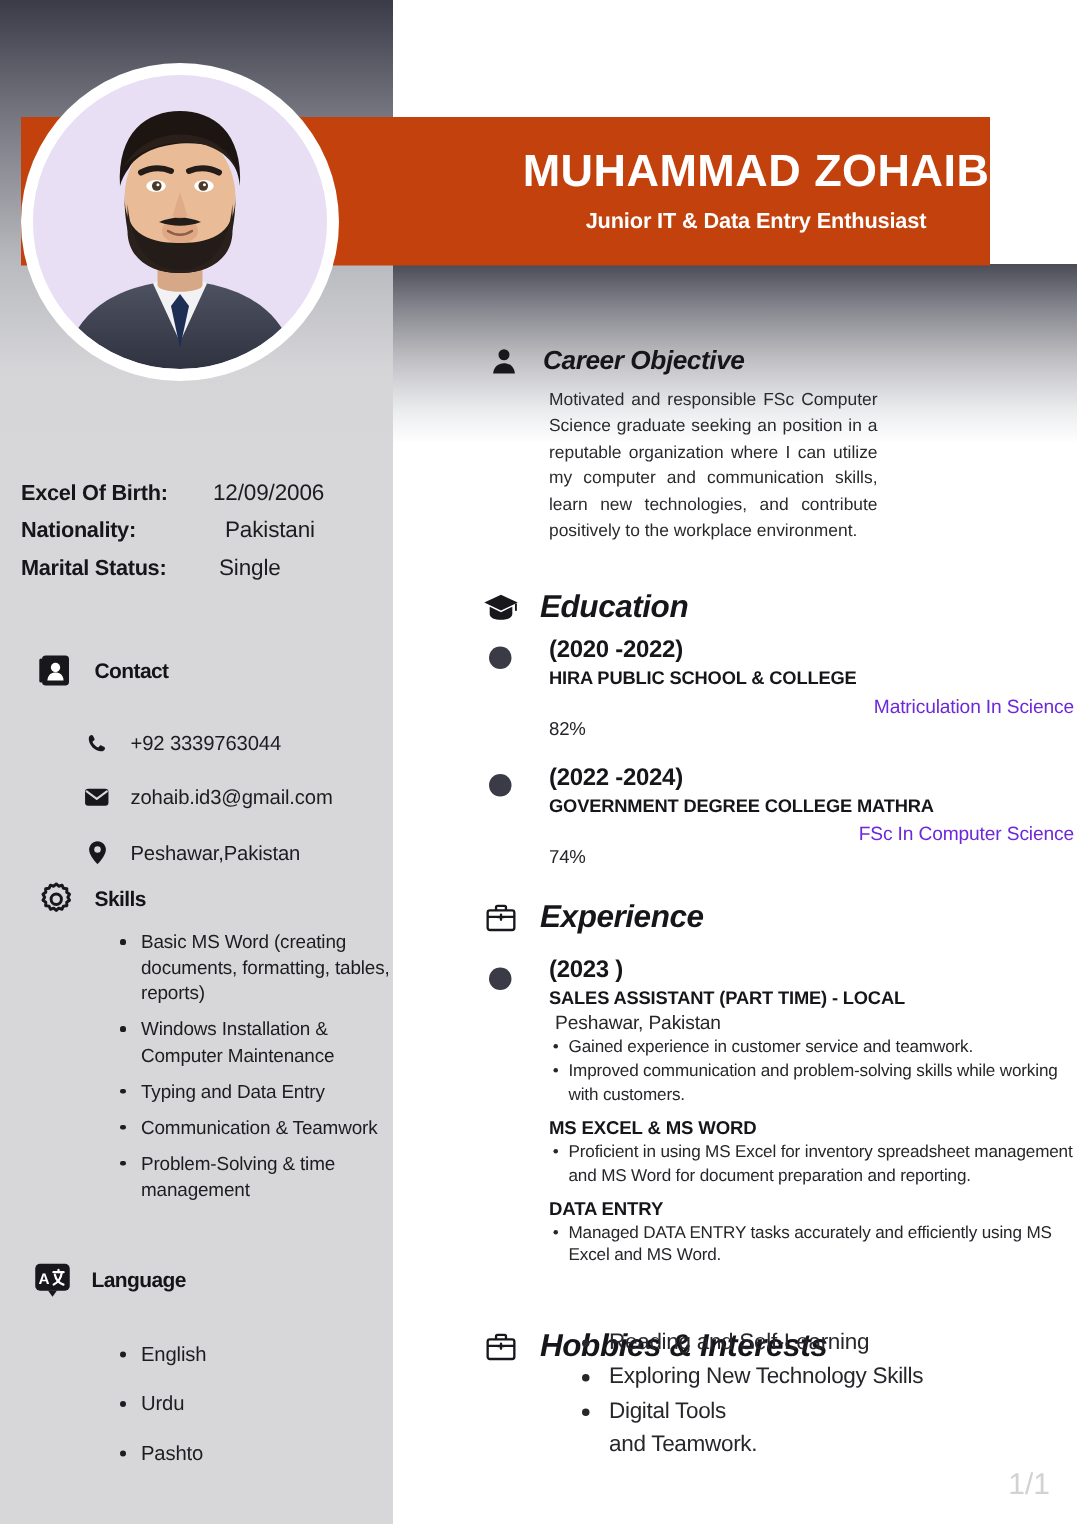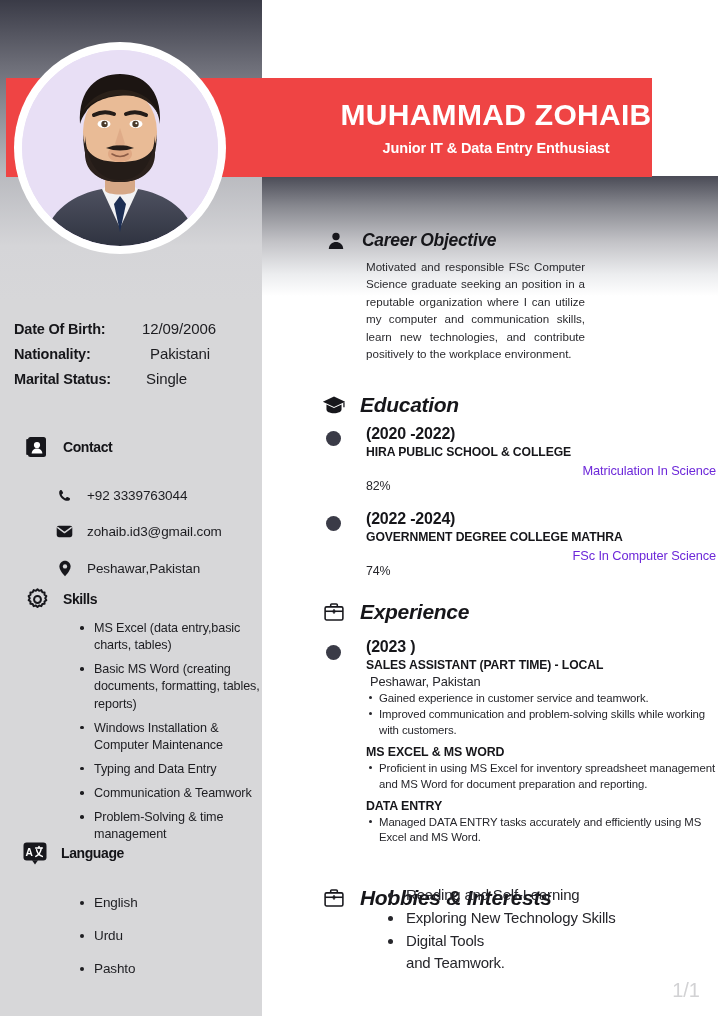--- a/index.html
+++ b/index.html
@@ -97,22 +97,22 @@
   .right{
     position:absolute;left:262px;top:0;width:456px;height:1016px;background:#fff;
   }
   .right-grad{
     position:absolute;left:0;top:176px;width:456px;height:120px;
     background:linear-gradient(to bottom,#4a4b56 0%,#87888f 25%,#c3c3c7 55%,#ecedef 82%,#ffffff 100%);
   }
 
   
   .namebar{
-    position:absolute;left:6px;top:78px;width:646px;height:99px;
-    background:#ef4444;
+    position:absolute;left:14px;top:78px;width:646px;height:99px;
+    background:#c2410c;
     z-index:5;
   }
   .namebar .nb-inner{
     position:absolute;left:262px;top:0;width:456px;height:99px;
     display:flex;flex-direction:column;align-items:center;justify-content:center;
   }
   .nb-name{
     font-size:30px;font-weight:bold;color:#ffffff;letter-spacing:.3px;
     line-height:1.05;
   }
@@ -241,21 +241,21 @@
 
           <path d="M58 74 C56 38 76 24 98 24 C120 24 140 38 138 74 C136 56 126 48 112 46 C96 44 72 48 64 62 C61 66 59 70 58 74 Z" fill="#1c1512"></path>
           <path d="M60 62 C70 44 88 38 104 40 C120 42 132 50 137 66 C130 50 114 44 98 45 C82 46 68 52 60 62 Z" fill="#2a2019"></path>
         </g>
       </svg>
     </div>
   </div>
 
   <div class="pinfo" data-name="personal-info">
     <div class="pinfo-row" data-name="info-row-dob">
-      <span class="pinfo-label" data-name="dob-label">Date Of Birth:</span>
+      <span class="pinfo-label" data-name="dob-label">Excel Of Birth:</span>
       <span class="pinfo-value" data-name="dob-value">12/09/2006</span>
     </div>
     <div class="pinfo-row" data-name="info-row-nationality">
       <span class="pinfo-label" data-name="nationality-label">Nationality:</span>
       <span class="pinfo-value" data-name="nationality-value">Pakistani</span>
     </div>
     <div class="pinfo-row" data-name="info-row-marital-status">
       <span class="pinfo-label" data-name="marital-status-label">Marital Status:</span>
       <span class="pinfo-value" data-name="marital-status-value">Single</span>
     </div>
@@ -306,21 +306,20 @@
     <span class="ic-box" data-name="gear-icon">
       <svg width="25" height="25" viewBox="0 0 24 24" fill="none" stroke="#17171c" stroke-width="1.9">
         <circle cx="12" cy="12" r="3.3"></circle>
         <path d="M12 2.2 l1.6 1.5 2.1 -.7 .9 2 2.2 .3 -.1 2.2 1.8 1.3 -1.1 1.9 1.1 1.9 -1.8 1.3 .1 2.2 -2.2 .3 -.9 2 -2.1 -.7 -1.6 1.5 -1.6 -1.5 -2.1 .7 -.9 -2 -2.2 -.3 .1 -2.2 -1.8 -1.3 1.1 -1.9 -1.1 -1.9 1.8 -1.3 -.1 -2.2 2.2 -.3 .9 -2 2.1 .7 Z" stroke-linejoin="round"></path>
       </svg>
     </span>
     <span class="sh-title" data-name="skills-title">Skills</span>
   </div>
 
   <ul class="skills-list" data-name="skills-list">
-    <li data-name="list-item">MS Excel (data entry,basic charts, tables)</li>
     <li data-name="list-item">Basic MS Word (creating documents, formatting, tables, reports)</li>
     <li data-name="list-item">Windows Installation &amp; Computer Maintenance</li>
     <li data-name="list-item">Typing and Data Entry</li>
     <li data-name="list-item">Communication &amp; Teamwork</li>
     <li data-name="list-item">Problem-Solving &amp; time management</li>
   </ul>
 
   <div class="side-head" style="left:22px;top:840px;" data-name="language-section-header">
     <span class="ic-box" data-name="translate-icon">
       <svg width="27" height="27" viewBox="0 0 26 26">

